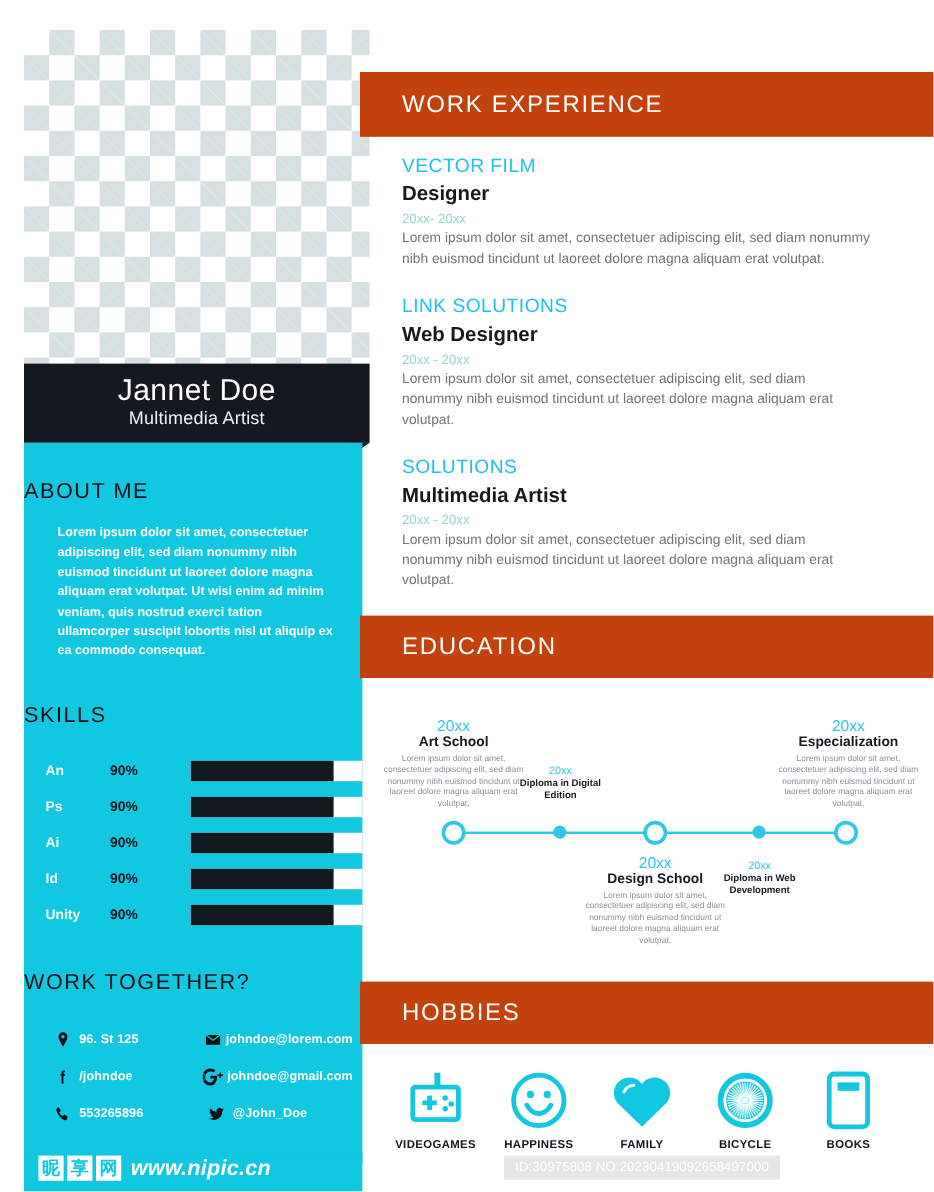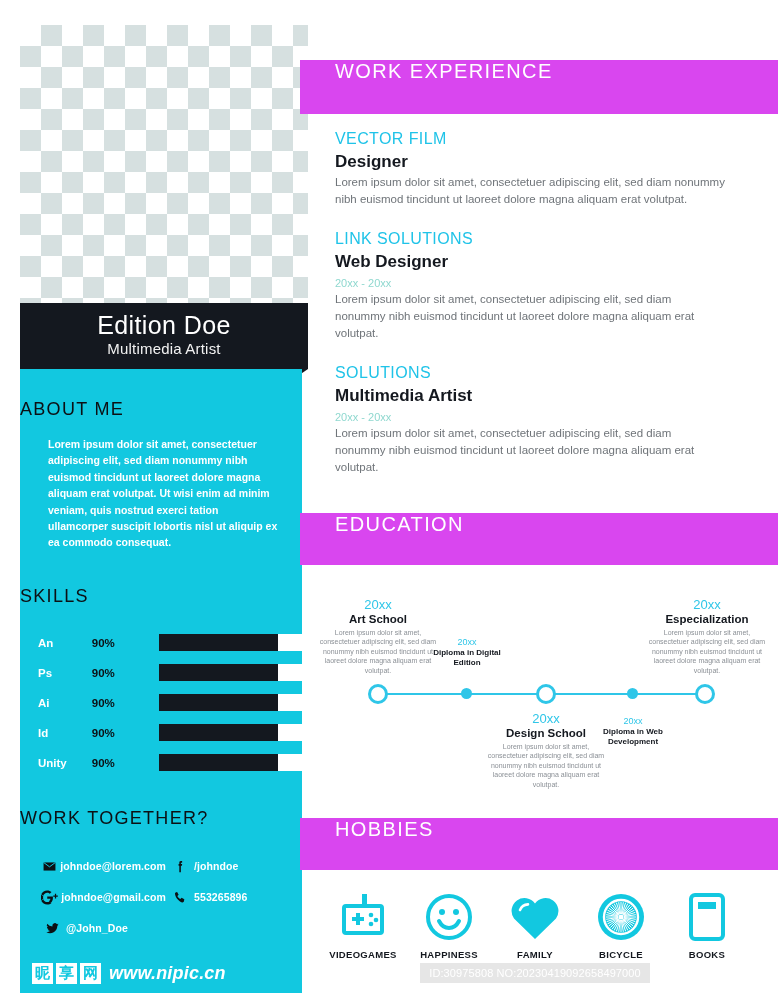--- a/index.html
+++ b/index.html
@@ -50,22 +50,22 @@
   .skill-track{width:158px;height:17px;background:#ffffff;position:relative;}
   .skill-fill{position:absolute;left:0;top:0;height:100%;background:#14181f;}
 
   .contact-grid{display:flex;flex-wrap:wrap;}
   .ct{display:flex;align-items:center;width:50%;height:31px;}
   .ct .ico{width:28px;display:flex;justify-content:center;align-items:center;color:#0c1014;}
   .ct .tx{color:#ffffff;font-size:10.5px;font-weight:700;letter-spacing:.1px;}
 
   
   .bar{
-    position:absolute;left:300px;width:478px;background:#d946ef;color:#fff;
-    display:flex;align-items:flex-start;
+    position:absolute;left:300px;width:478px;background:#c2410c;color:#fff;
+    display:flex;align-items:center;
   }
   .bar span{font-size:20px;letter-spacing:1.4px;padding-left:35px;font-weight:400;}
 
   .job-co{color:#1fc3e8;font-size:16px;letter-spacing:.4px;font-weight:400;}
   .job-ro{color:#14181f;font-size:17px;font-weight:700;margin-top:4px;}
   .job-dt{color:#8fd8cf;font-size:11px;margin-top:5px;font-weight:400;}
   .job-tx{color:#6f7479;font-size:11.5px;line-height:1.48;margin-top:2px;max-width:372px;}
 
   
   .tl-line{position:absolute;height:2px;background:#2fc6e8;}
@@ -96,21 +96,21 @@
   }
 </style>
 </head>
 <body>
 
 <div class="page">
 
   <div class="photo-ph"></div>
 
   <div class="name-banner">
-    <div class="nm">Edition Doe</div>
+    <div class="nm">Jannet Doe</div>
     <div class="rl">Multimedia Artist</div>
   </div>
   <div class="fold"></div>
 
   <div class="cyan-panel">
 
     <div class="sec-title" style="margin-top:30px;">ABOUT ME</div>
     <div class="about-txt" style="margin:16px 22px 0 28px;">Lorem ipsum dolor sit amet, consectetuer adipiscing elit, sed diam nonummy nibh euismod tincidunt ut laoreet dolore magna aliquam erat volutpat. Ut wisi enim ad minim veniam, quis nostrud exerci tation ullamcorper suscipit lobortis nisl ut aliquip ex ea commodo consequat.</div>
 
     <div class="sec-title" style="margin-top:35px;">SKILLS</div>
@@ -147,20 +147,28 @@
           <div class="skill-name">Unity</div>
           <div class="skill-pct">90%</div>
           <div class="skill-track">
             <div class="skill-fill" style="width:83.25%"></div>
           </div>
         </div>
       </div>
 
     <div class="sec-title" style="margin-top:34px;">WORK TOGETHER?</div>
     <div id="contact-list" class="contact-grid" style="margin:22px 8px 0 18px;">
+        <div class="ct">
+          <span class="ico">
+            <svg width="15" height="15" viewBox="0 0 24 24" fill="#0c1014">
+              <path d="M12 2C8.7 2 6 4.7 6 8c0 4.5 6 13 6 13s6-8.5 6-13c0-3.3-2.7-6-6-6zm0 8.3A2.3 2.3 0 1 1 12 5.7a2.3 2.3 0 0 1 0 4.6z"></path>
+            </svg>
+          </span>
+          <span class="tx">96. St 125</span>
+        </div>
         <div class="ct">
           <span class="ico">
             <svg width="15" height="15" viewBox="0 0 24 24" fill="#0c1014">
               <path d="M2 5h20v14H2z" opacity="0"></path>
               <path d="M2.5 5.5h19v13h-19z"></path>
               <path d="M2.5 5.5l9.5 7 9.5-7" stroke="#12c8e0" stroke-width="1.6" fill="none"></path>
             </svg>
           </span>
           <span class="tx">johndoe@lorem.com</span>
         </div>
@@ -213,20 +221,21 @@
     <div class="url">www.nipic.cn</div>
   </div>
 
   <div class="bar" style="top:60px;height:54px;">
     <span>WORK EXPERIENCE</span>
   </div>
   <div id="jobs" style="position:absolute;left:335px;top:130px;width:420px;">
       <div style="margin-top: 0px;">
         <div class="job-co">VECTOR FILM</div>
         <div class="job-ro">Designer</div>
+        <div class="job-dt">20xx- 20xx</div>
         <div class="job-tx" style="max-width:408px">Lorem ipsum dolor sit amet, consectetuer adipiscing elit, sed diam nonummy nibh euismod tincidunt ut laoreet dolore magna aliquam erat volutpat.</div>
       </div>
       <div style="margin-top: 22px;">
         <div class="job-co">LINK SOLUTIONS</div>
         <div class="job-ro">Web Designer</div>
         <div class="job-dt">20xx - 20xx</div>
         <div class="job-tx" style="max-width:378px">Lorem ipsum dolor sit amet, consectetuer adipiscing elit, sed diam nonummy nibh euismod tincidunt ut laoreet dolore magna aliquam erat volutpat.</div>
       </div>
       <div style="margin-top: 22px;">
         <div class="job-co">SOLUTIONS</div>

